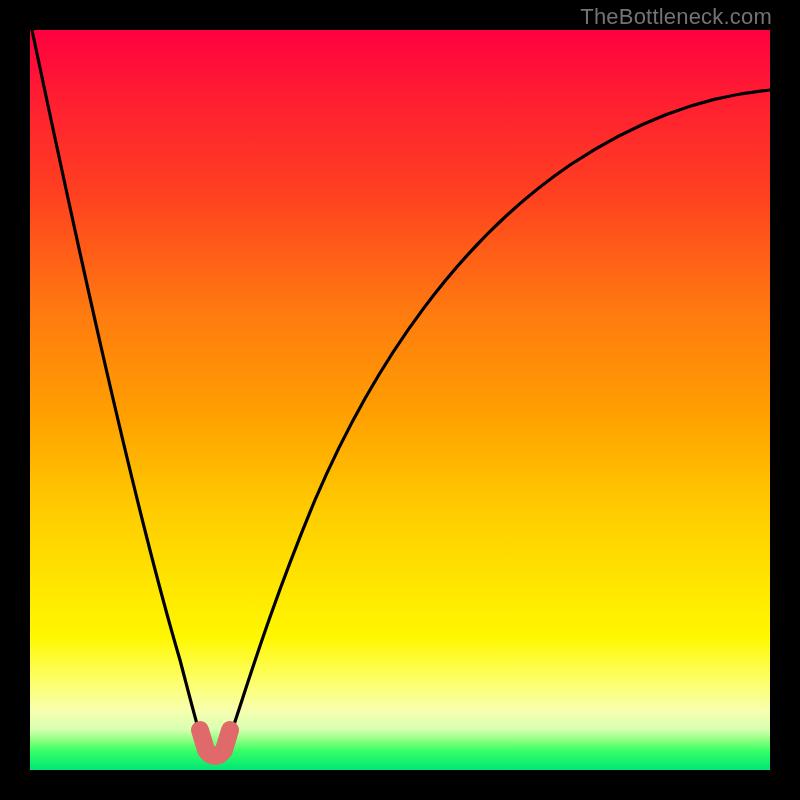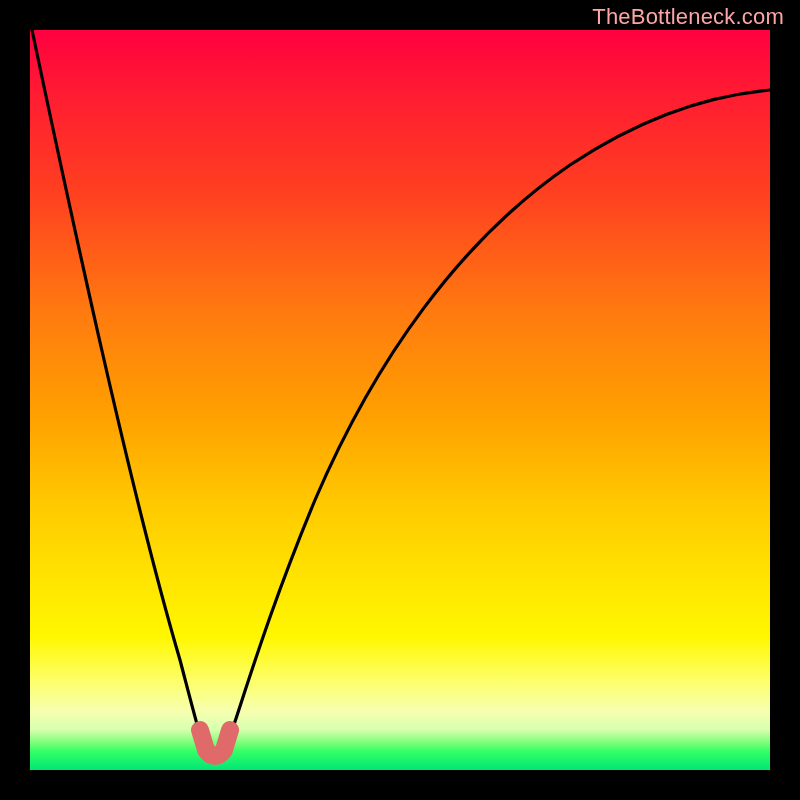--- a/index.html
+++ b/index.html
@@ -40,22 +40,22 @@
       #f7ffb0 92%,
       #d8ffb0 94.5%,
       #8cff80 96%,
       #33ff66 97.5%,
       #00e676 100%
     );
   }
   .watermark {
     position: absolute;
     top: 4px;
-    right: 16px;
-    color: #fca5a5;
+    right: 28px;
+    color: #737373;
     font-size: 22px;
     font-weight: 500;
     letter-spacing: 0.2px;
     user-select: none;
   }
   svg.curve {
     position: absolute;
     left: 0;
     top: 0;
     width: 740px;

